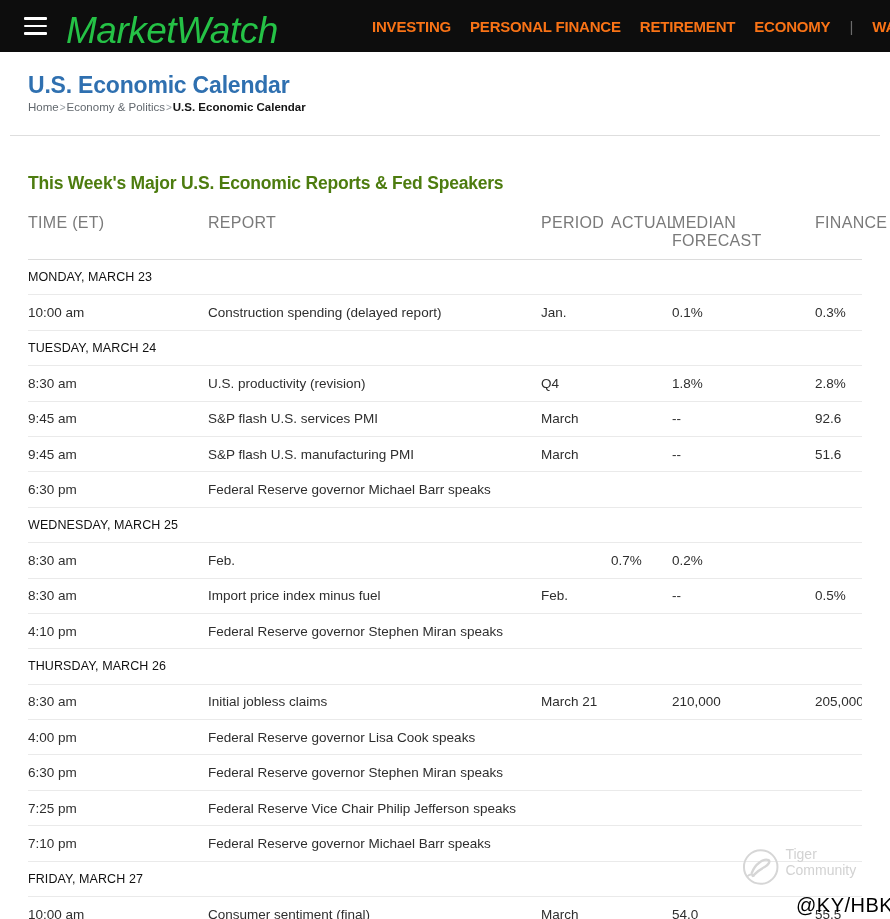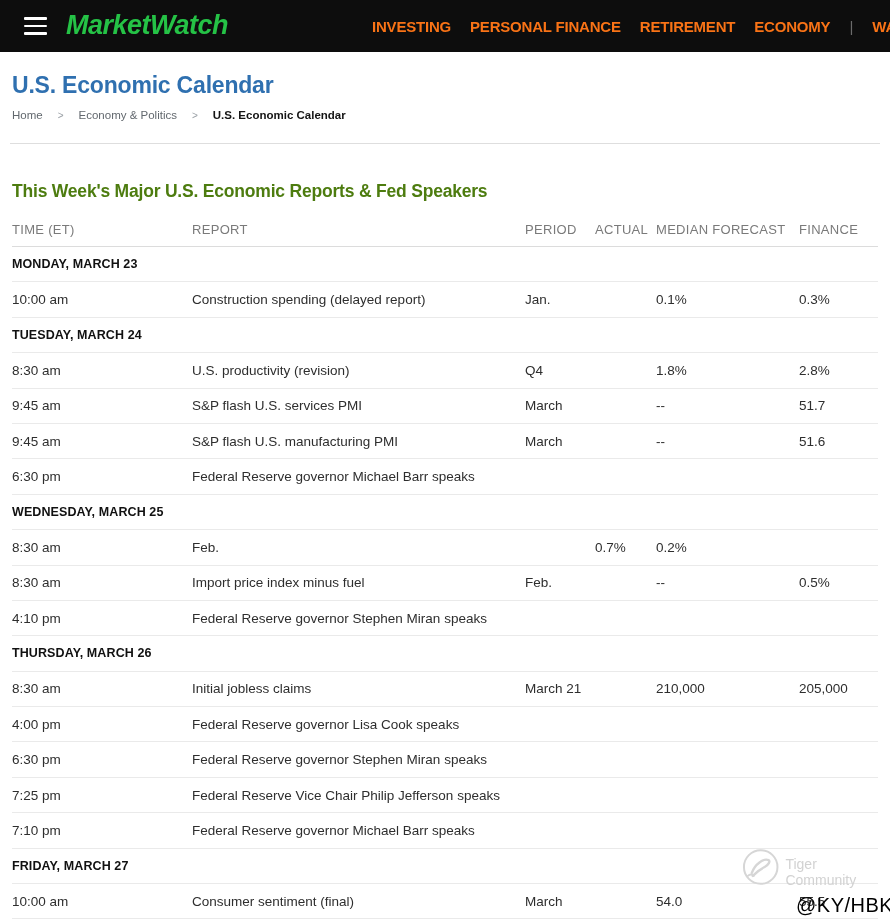--- a/index.html
+++ b/index.html
@@ -4,57 +4,57 @@
 <style>
   * { margin: 0; padding: 0; box-sizing: border-box; }
   html, body { width: 890px; height: 919px; overflow: hidden; background: #fff;
     font-family: "Liberation Sans", sans-serif; }
 
   
   .topbar { position: relative; width: 890px; height: 52px; background: #0d0d0d; overflow: hidden; }
   .hamburger { position: absolute; left: 24px; top: 17px; width: 23px; height: 18px;
     display: flex; flex-direction: column; justify-content: space-between; cursor: pointer; }
   .hamburger span { display: block; height: 2.6px; background: #fff; border-radius: 1px; }
-  .logo { position: absolute; left: 66px; top: 10px; font-size: 27px; font-weight: bold;
+  .logo { position: absolute; left: 66px; top: 10px; font-size: 37px; font-weight: normal;
     font-style: italic; letter-spacing: -0.5px; cursor: pointer; }
   .topnav { position: absolute; left: 372px; top: 0; height: 52px; display: flex;
     align-items: center; gap: 19px; white-space: nowrap; }
   .topnav .nav-item { color: #f97316; font-size: 15px; font-weight: bold; letter-spacing: -0.2px;
     cursor: pointer; }
   .topnav .nav-sep { color: #6b6b6b; font-size: 15px; }
 
   
-  .content { padding: 0 12px; }
+  .content { padding: 0 28px; }
   .page-title { margin-top: 20px; font-size: 23px; font-weight: bold; color: #2f70b0;
     letter-spacing: -0.2px; }
-  .breadcrumb { margin-top: 10px; font-size: 11.5px; color: #62686e; display: flex;
-    align-items: flex-end; gap: 15px; }
+  .breadcrumb { margin-top: 2px; font-size: 11.5px; color: #62686e; display: flex;
+    align-items: flex-end; gap: 1px; }
   .breadcrumb .crumb { cursor: pointer; }
   .breadcrumb .sep { color: #9aa0a6; font-size: 10px; }
   .breadcrumb .current { color: #141414; font-weight: bold; }
   .page-divider { margin: 22px 10px 0 10px; border: none; border-top: 1px solid #dedede; }
 
   .section-heading { margin-top: 37px; font-size: 17.5px; font-weight: bold; color: #4d7c0f;
     letter-spacing: -0.2px; }
 
   
   .cal-table { margin-top: 20px; }
   .thead { display: grid; grid-template-columns: 180px 333px 70px 61px 143px 1fr;
     padding-bottom: 9px; border-bottom: 1px solid #dcdcdc; }
-  .thead .th { font-size: 13px; color: #7a7a7a; letter-spacing: 0.3px; }
+  .thead .th { font-size: 16px; color: #7a7a7a; letter-spacing: 0.3px; }
   .row { display: grid; grid-template-columns: 180px 333px 70px 61px 143px 1fr;
     align-items: center; height: 35.4px; border-bottom: 1px solid #eaeaea; }
-  .day-label { grid-column: 1 / -1; font-size: 12.5px; font-weight: bold; color: #111;
+  .day-label { grid-column: 1 / -1; font-size: 12.5px; font-weight: normal; color: #111;
     letter-spacing: 0.1px; }
   .cell { font-size: 13.5px; color: #2e2e2e; overflow: hidden; white-space: nowrap; }
 
   
   .watermark { position: absolute; left: 740px; top: 846px; width: 150px; height: 66px;
     pointer-events: none; color: #d2d2d2; }
-  .wm-top { display: flex; align-items: flex-end; gap: 4px; }
+  .wm-top { display: flex; align-items: flex-start; gap: 4px; }
   .wm-text { font-size: 14px; color: #d2d2d2; }
   .wm-user { margin: 6px 0 16px 56px; font-size: 20px; color: #000000; letter-spacing: 0.5px; }
 </style>
 </head>
 <body>
 
 <header class="topbar">
   <div class="hamburger">
     <span></span>
       <span></span>
@@ -119,21 +119,21 @@
           <span class="cell"></span>
           <span class="cell">1.8%</span>
           <span class="cell">2.8%</span>
         </div>
         <div class="row">
           <span class="cell">9:45 am</span>
           <span class="cell">S&amp;P flash U.S. services PMI</span>
           <span class="cell">March</span>
           <span class="cell"></span>
           <span class="cell">--</span>
-          <span class="cell">51.7</span>
+          <span class="cell">92.6</span>
         </div>
         <div class="row">
           <span class="cell">9:45 am</span>
           <span class="cell">S&amp;P flash U.S. manufacturing PMI</span>
           <span class="cell">March</span>
           <span class="cell"></span>
           <span class="cell">--</span>
           <span class="cell">51.6</span>
         </div>
         <div class="row">

